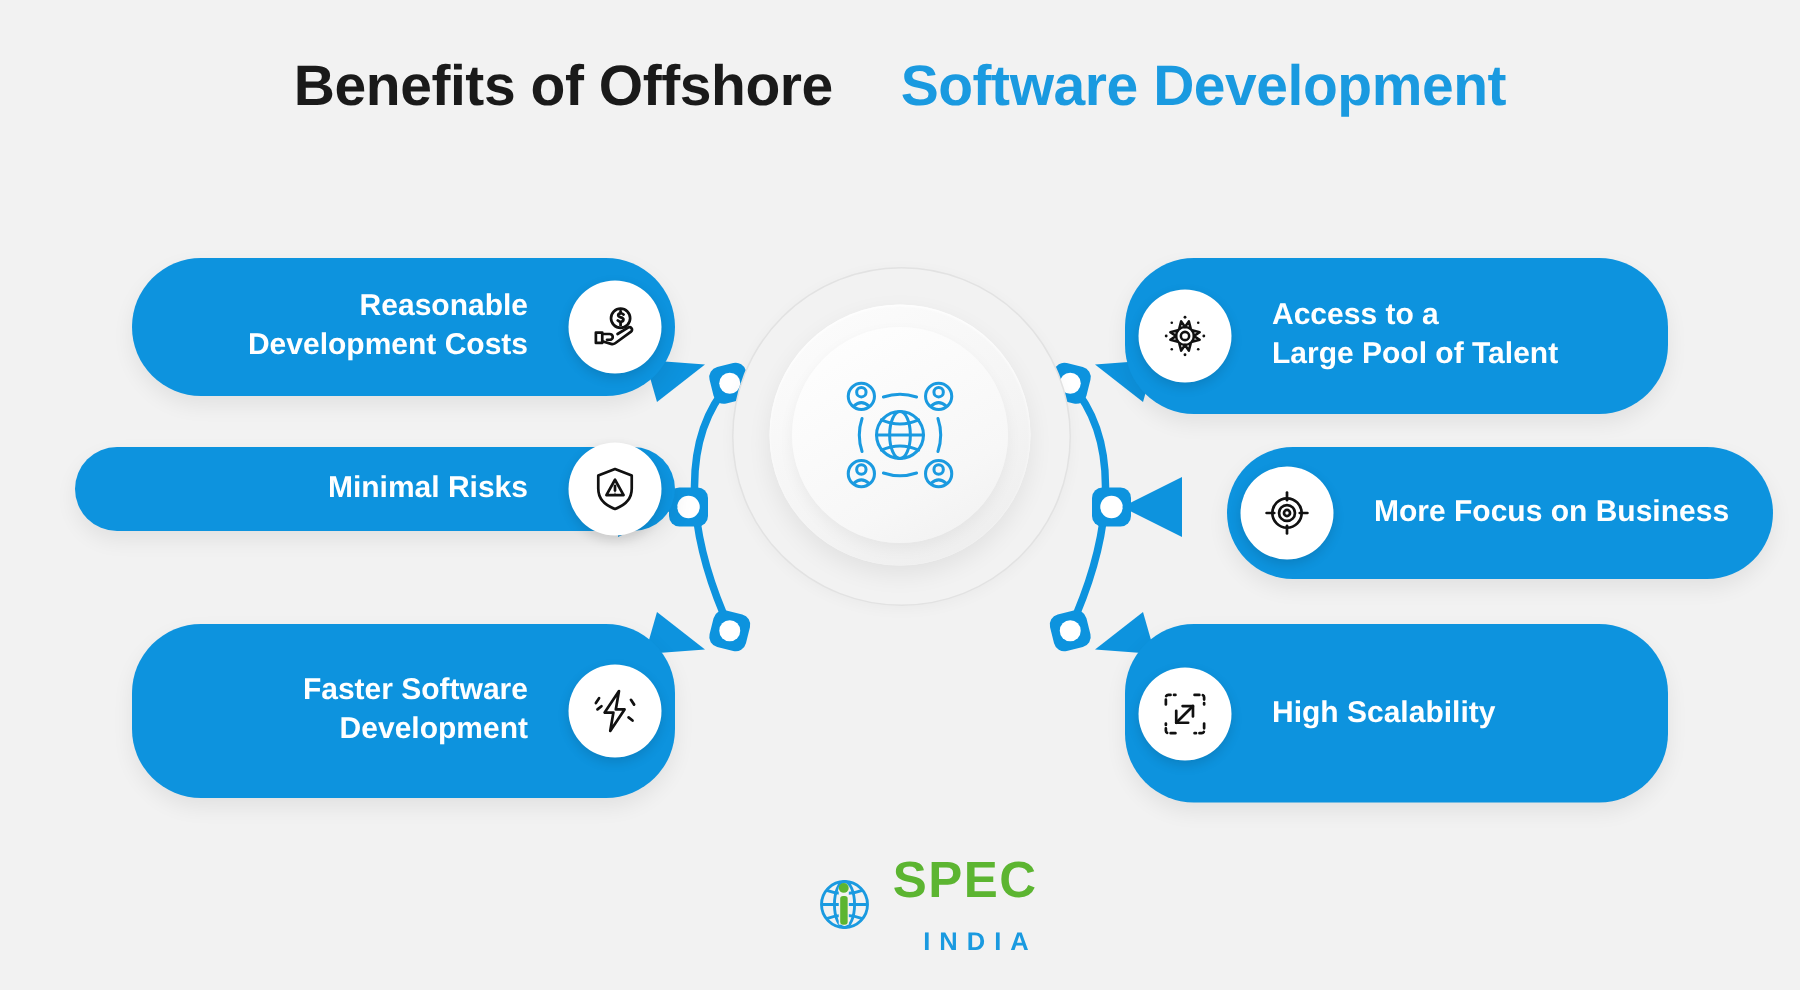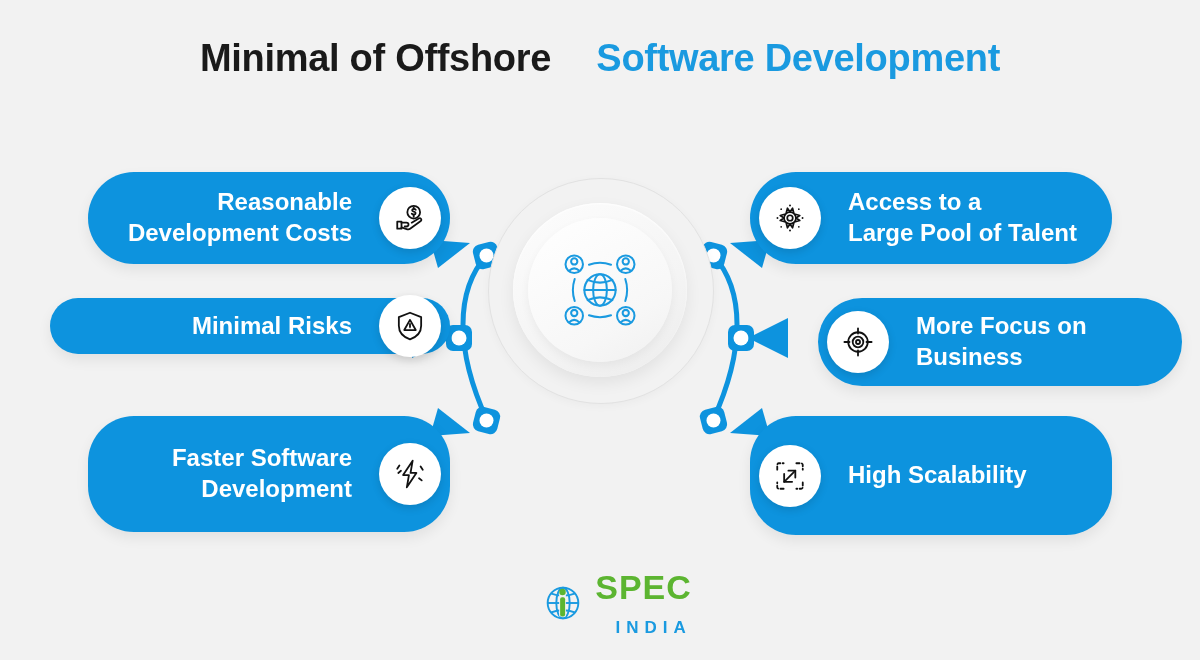--- a/index.html
+++ b/index.html
@@ -88,21 +88,21 @@
     position: absolute;
     background: #0d93de;
     border-radius: 46px;
     display: flex;
     align-items: center;
     box-sizing: border-box;
     box-shadow: 0 6px 14px rgba(0,0,0,0.07);
   }
   .pill-label {
     color: #ffffff;
-    font-size: 24px;
+    font-size: 20px;
     font-weight: bold;
     line-height: 1.28;
     white-space: pre-line;
   }
   .pill.left .pill-label { text-align: right; padding-right: 18px; }
   .pill.right .pill-label { text-align: left; padding-left: 18px; }
   .pill.left { justify-content: flex-end; padding-right: 80px; }
   .pill.right { justify-content: flex-start; padding-left: 80px; }
 
   .icon-badge {
@@ -147,21 +147,21 @@
     text-align: right;
     margin-top: 15px;
   }
 </style>
 </head>
 <body>
 
 <div class="infographic">
 
   <div class="title">
-    <span>Minimal of Offshore </span><span class="accent">Software Development</span>
+    <span>Benefits of Offshore </span><span class="accent">Software Development</span>
   </div>
 
   <svg class="connectors" viewBox="0 0 1200 660" xmlns="http://www.w3.org/2000/svg">
 
     <path d="M 487 255 C 455 290 455 350 487 420" fill="none" stroke="#0d93de" stroke-width="5" stroke-linecap="round"></path>
 
     <path d="M 713 255 C 745 290 745 350 713 420" fill="none" stroke="#0d93de" stroke-width="5" stroke-linecap="round"></path>
 
     <g>
       <rect x="474" y="243" width="25" height="25" rx="7" ry="7" fill="#0d93de" transform="rotate(-14 486.5 255.5)"></rect>
@@ -276,21 +276,21 @@
       <svg viewBox="0 0 32 32" fill="none" stroke="#111111" stroke-width="1.7" stroke-linecap="round" stroke-linejoin="round">
         <path d="M18.5 3.5 9.5 17h5.5l-2 11.5 9-13.5h-5.5l2-11.5z"></path>
         <line x1="6" y1="8" x2="4" y2="11"></line>
         <line x1="7.5" y1="13" x2="5" y2="15"></line>
         <line x1="26" y1="9" x2="28" y2="12"></line>
         <line x1="24.5" y1="20" x2="27" y2="22"></line>
       </svg>
     </div>
   </div>
 
-  <div class="pill right" style="left:750px; top:172px; width:362px; height:92px;">
+  <div class="pill right" style="left:750px; top:172px; width:362px; height:104px;">
     <div class="icon-badge">
       <svg viewBox="0 0 32 32" fill="none" stroke="#111111" stroke-width="1.6" stroke-linecap="round" stroke-linejoin="round">
         <circle cx="16" cy="16" r="2.6"></circle>
         <circle cx="16" cy="16" r="5.6"></circle>
         <path d="M16 10.4l2.4-3.6 1.1 4.2M21.6 16l3.6-2.4-4.2-1.1M21.6 16l3.6 2.4-4.2 1.1M16 21.6l2.4 3.6 1.1-4.2M16 21.6l-2.4 3.6-1.1-4.2M10.4 16l-3.6 2.4 4.2 1.1M10.4 16l-3.6-2.4 4.2-1.1M16 10.4l-2.4-3.6-1.1 4.2"></path>
         <circle cx="16" cy="4.2" r="0.9" fill="#111111" stroke="none"></circle>
         <circle cx="27.8" cy="16" r="0.9" fill="#111111" stroke="none"></circle>
         <circle cx="16" cy="27.8" r="0.9" fill="#111111" stroke="none"></circle>
         <circle cx="4.2" cy="16" r="0.9" fill="#111111" stroke="none"></circle>
         <circle cx="24.3" cy="7.7" r="0.8" fill="#111111" stroke="none"></circle>

